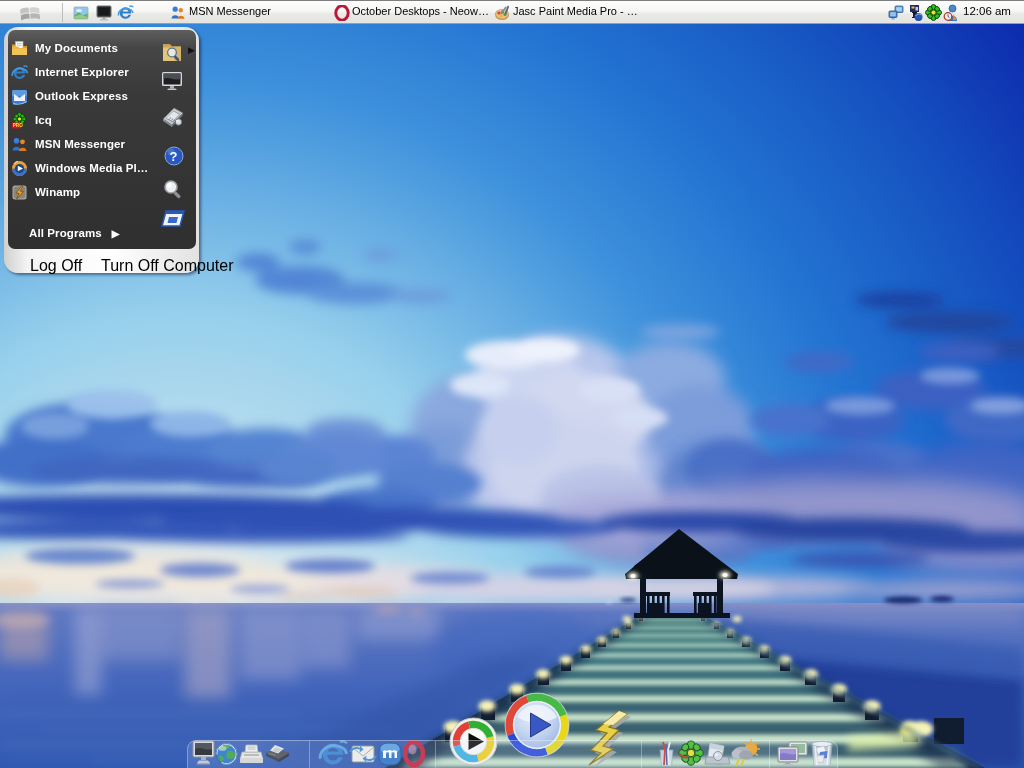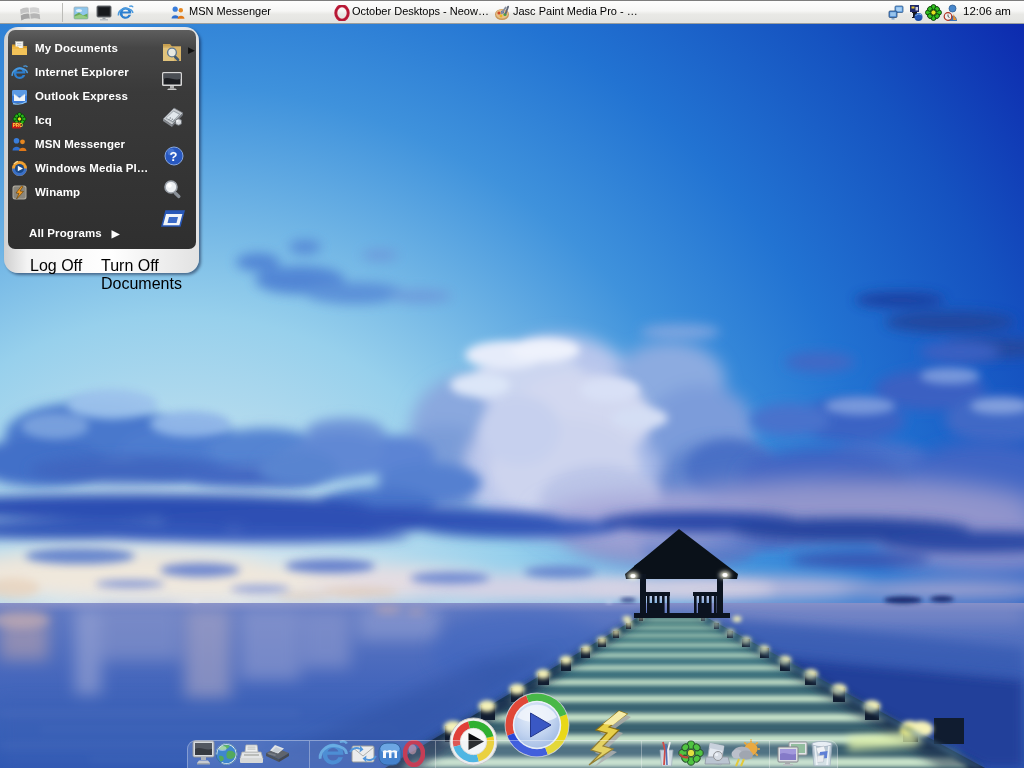--- a/index.html
+++ b/index.html
@@ -768,15 +768,15 @@
     <circle cx="7.5" cy="6.5" r="2.2" fill="#ffffff"></circle>
     <rect x="12.5" y="12" width="8" height="3.4" rx="1.7" transform="rotate(42 13 13)" fill="#8a9098"></rect>
   </svg>
   <svg style="position:absolute;left:157px;top:181px" width="24" height="21" viewBox="0 0 24 21">
     <path d="M5,3 L23,3 L19,18 L1,18 Z" fill="#f0f4f8" stroke="#2858b8" stroke-width="1.6"></path>
     <path d="M4.6,6 L22.2,6 L23,3 L5,3 Z" fill="#2858b8"></path>
     <path d="M8,9 L17,9 L15.5,15 L6.5,15 Z" fill="#3a6ac8"></path>
   </svg>
   <div id="logoffbar">
     <span style="position:absolute;left:26px;top:5px;">Log Off</span>
-    <span style="position:absolute;left:97px;top:5px;">Turn Off Documents</span>
+    <span style="position:absolute;left:97px;top:5px;">Turn Off Computer</span>
   </div>
 </div>
 
 </body></html>

